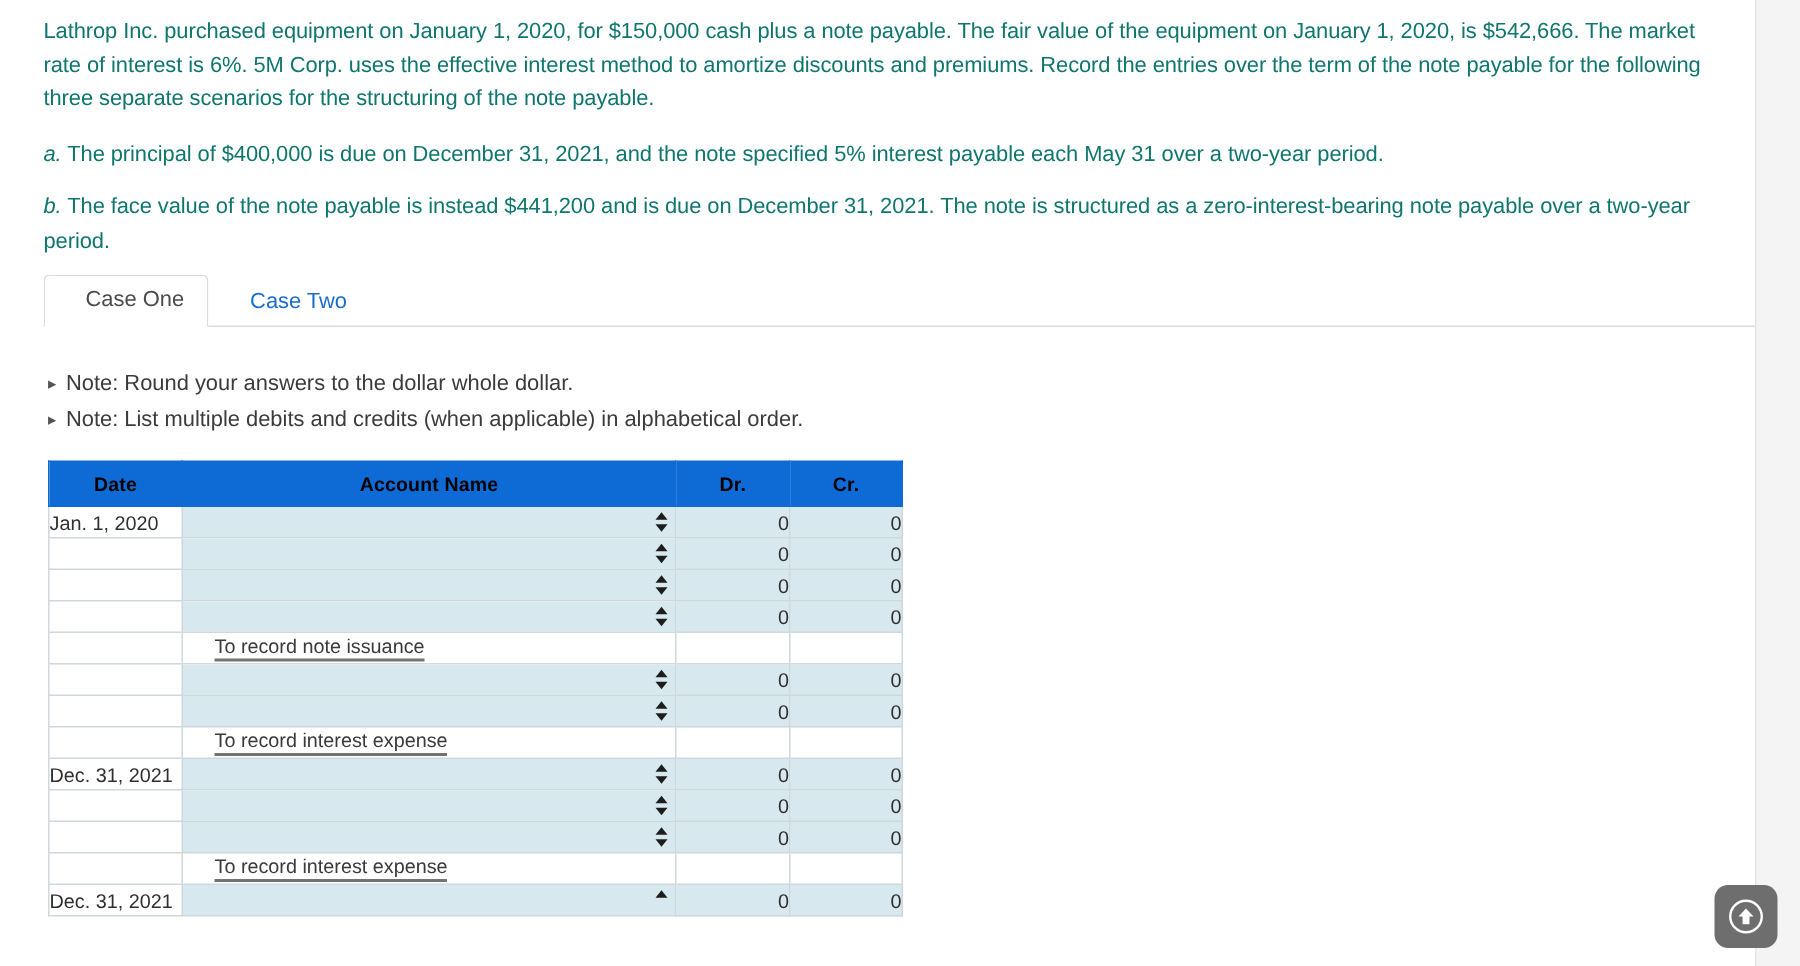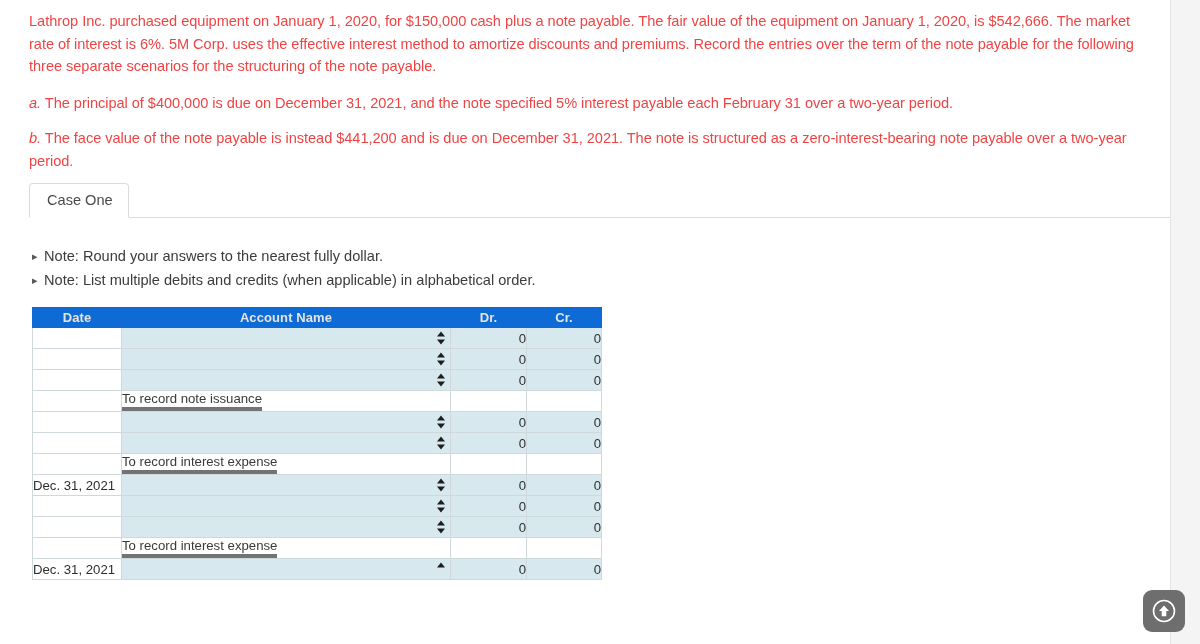--- a/index.html
+++ b/index.html
@@ -24,40 +24,40 @@
     border-right: 1px solid #e3e3e3;
     overflow: hidden;
   }
   .inner {
     padding: 10px 30px 0 29px;
   }
   p.para {
     margin: 0 0 0 0;
     font-size: 14.6px;
     line-height: 22.5px;
-    color: #ef4444;
+    color: #0f766e;
     letter-spacing: -0.05px;
   }
   p.intro { margin-bottom: 14px; }
   p.scen  { margin-bottom: 13px; }
   p.scen .lbl { font-style: italic; }
 
   
   .tabs {
     display: flex;
     align-items: flex-end;
     border-bottom: 1px solid #dcdcdc;
     width: 1141px;
     margin-top: 9px;
     height: 33px;
   }
   .tab {
     font-size: 14.6px;
     color: #1a6ecb;
-    padding: 7px 15px 8px 17px;
+    padding: 7px 15px 8px 27px;
     line-height: 18px;
     cursor: pointer;
     border: 1px solid transparent;
     border-bottom: none;
     position: relative;
     top: 1px;
     white-space: nowrap;
   }
   .tab.active {
     color: #4a4a4a;
@@ -93,24 +93,24 @@
   .jtable-wrap { margin-top: 16px; margin-left: 3px; }
   table.journal {
     border-collapse: collapse;
     width: 569px;
     table-layout: fixed;
     font-size: 13.2px;
     color: #2f2f2f;
   }
   table.journal th {
     background: #0e6ad4;
-    color: #e5e5e5;
+    color: #000000;
     font-weight: bold;
     font-size: 13px;
-    height: 20px;
+    height: 30px;
     padding: 0;
     text-align: center;
     border: 1px solid #0e6ad4;
     letter-spacing: 0.1px;
   }
   table.journal td {
     border: 1px solid #cfd8da;
     height: 21px;
     padding: 0;
     vertical-align: middle;
@@ -140,23 +140,24 @@
   }
   td.blank-cell { background: #ffffff; }
   td.memo-cell {
     background: #ffffff;
     padding-left: 5px;
   }
   .memo-text {
     display: inline-block;
     font-size: 13.2px;
     color: #3a3a3a;
-    border-bottom: 4px solid #737373;
+    border-bottom: 2px solid #737373;
     line-height: 16px;
     padding-bottom: 0px;
+    margin-left: 21px;
   }
   .select-arrow {
     position: absolute;
     right: 5px;
     top: 50%;
     transform: translateY(-50%);
     width: 9px;
     height: 13px;
     display: flex;
     flex-direction: column;
@@ -191,37 +192,38 @@
 <body>
 
 <div id="page">
   <div id="content">
     <div class="inner">
 
       <p class="para intro">Lathrop Inc. purchased equipment on January 1, 2020, for $150,000 cash plus a note payable. The fair value of the equipment on January 1, 2020, is $542,666. The market rate of interest is 6%. 5M Corp. uses the effective interest method to amortize discounts and premiums. Record the entries over the term of the note payable for the following three separate scenarios for the structuring of the note payable.</p>
 
       <p class="para scen">
         <span class="lbl">a.</span>
-        <span>The principal of $400,000 is due on December 31, 2021, and the note specified 5% interest payable each February 31 over a two-year period.</span>
+        <span>The principal of $400,000 is due on December 31, 2021, and the note specified 5% interest payable each May 31 over a two-year period.</span>
       </p>
 
       <p class="para scen">
         <span class="lbl">b.</span>
         <span>The face value of the note payable is instead $441,200 and is due on December 31, 2021. The note is structured as a zero-interest-bearing note payable over a two-year period.</span>
       </p>
 
 
       <div class="tabs">
         <div class="tab active">Case One</div>
+        <div class="tab">Case Two</div>
       </div>
 
       <div class="notes">
         <div class="note-line">
           <span class="bullet">▸</span>
-          <span><b>Note:</b><span>Round your answers to the nearest fully dollar.</span></span>
+          <span><b>Note:</b><span>Round your answers to the dollar whole dollar.</span></span>
         </div>
         <div class="note-line">
           <span class="bullet">▸</span>
           <span><b>Note:</b><span>List multiple debits and credits (when applicable) in alphabetical order.</span></span>
         </div>
       </div>
 
       <div class="jtable-wrap">
         <table class="journal">
           <colgroup>
@@ -233,20 +235,31 @@
           <thead>
             <tr>
               <th>Date</th>
               <th>Account Name</th>
               <th>Dr.</th>
               <th>Cr.</th>
             </tr>
           </thead>
           <tbody id="journal-body">
               <tr>
+                <td class="date-cell">Jan. 1, 2020</td>
+                <td class="input-cell">
+                  <span class="select-arrow">
+                    <span class="up"></span>
+                    <span class="dn"></span>
+                  </span>
+                </td>
+                <td class="num-cell">0</td>
+                <td class="num-cell">0</td>
+              </tr>
+              <tr>
                 <td class="date-cell"></td>
                 <td class="input-cell">
                   <span class="select-arrow">
                     <span class="up"></span>
                     <span class="dn"></span>
                   </span>
                 </td>
                 <td class="num-cell">0</td>
                 <td class="num-cell">0</td>
               </tr>

